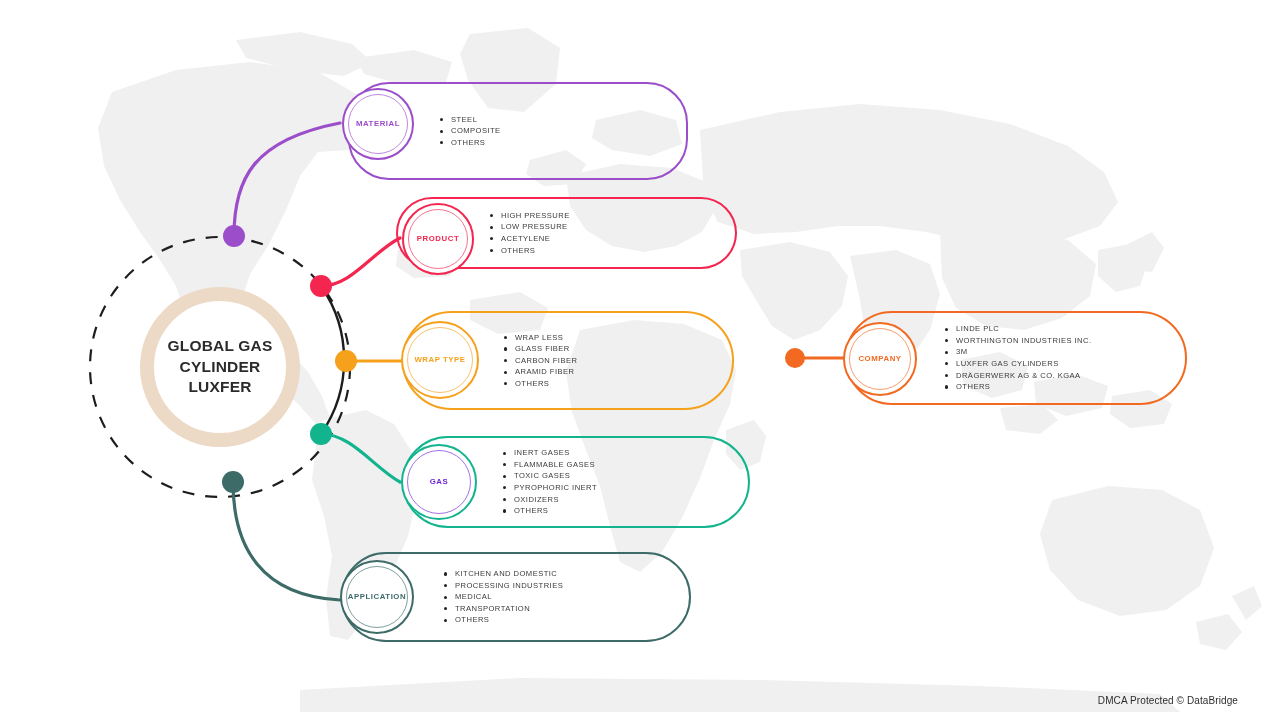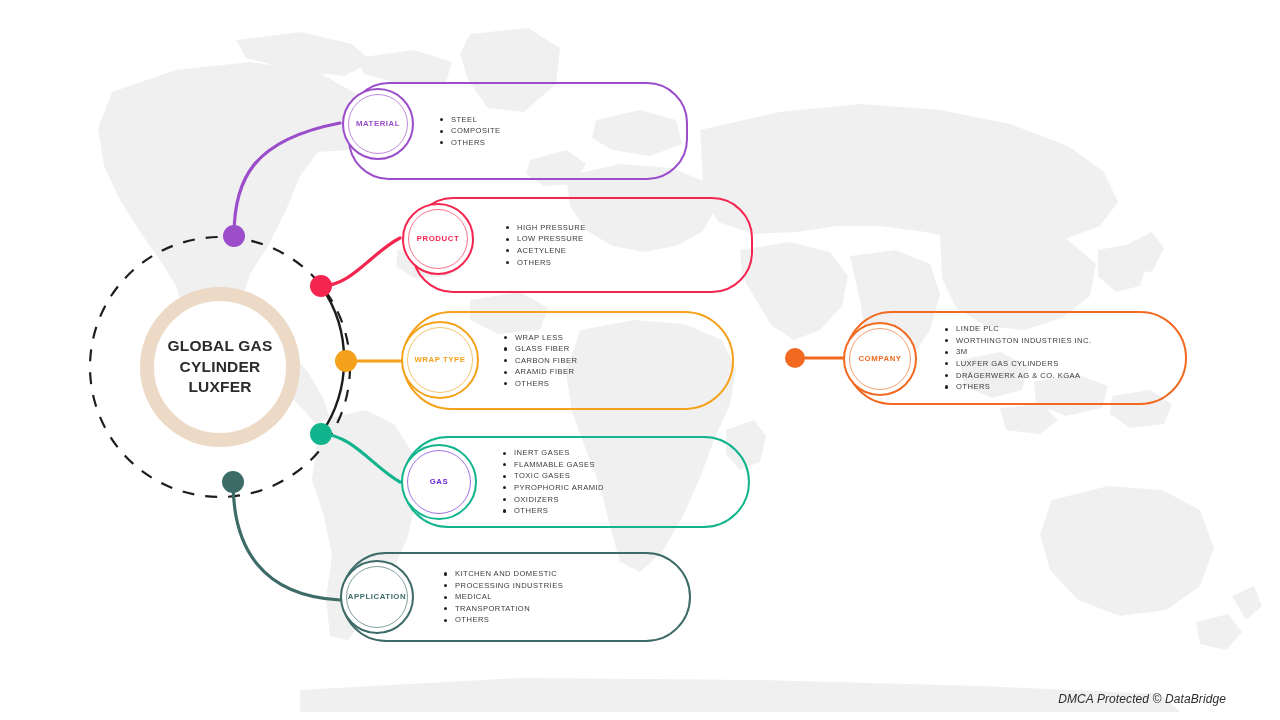--- a/index.html
+++ b/index.html
@@ -137,26 +137,25 @@
     text-align: center;
     line-height: 1.1;
     position: relative;
     z-index: 1;
   }
 
   
   .footer {
     position: absolute;
     z-index: 6;
-    right: 54px;
+    right: 42px;
     bottom: 14px;
-    font-size: 12px;
+    font-size: 10px;
     color: #2d2d2d;
     letter-spacing: 0.1px;
-    font-style: italic;
   }
 </style>
 </head>
 <body>
 
 <div id="stage">
 
   <svg id="map-layer" viewBox="0 0 1280 720" preserveAspectRatio="none" aria-hidden="true">
     <g fill="#f0f0f0">
 
@@ -258,21 +257,21 @@
         <li>STEEL</li>
         <li>COMPOSITE</li>
         <li>OTHERS</li>
       </ul>
     </div>
   </div>
   <div class="label-circle" style="left:342px; top:88px; width:72px; height:72px; border-color:#9b4dca; color:#9b4dca;">
     <span class="label-text">MATERIAL</span>
   </div>
 
-  <div class="pill" style="left:412px; top:197px; width:341px; height:96px; border-radius:41px; border-color:#f4264f;">
+  <div class="pill" style="left:396px; top:197px; width:341px; height:72px; border-radius:41px; border-color:#f4264f;">
     <div class="pill-inner">
       <ul class="pill-items" style="margin-left:92px;">
         <li>HIGH PRESSURE</li>
         <li>LOW PRESSURE</li>
         <li>ACETYLENE</li>
         <li>OTHERS</li>
       </ul>
     </div>
   </div>
   <div class="label-circle" style="left:402px; top:203px; width:72px; height:72px; border-color:#f4264f; color:#f4264f;">
@@ -293,21 +292,21 @@
   <div class="label-circle" style="left:401px; top:321px; width:78px; height:78px; border-color:#f5a11b; color:#f5a11b;">
     <span class="label-text">WRAP TYPE</span>
   </div>
 
   <div class="pill" style="left:402px; top:436px; width:348px; height:92px; border-radius:46px; border-color:#12b48e;">
     <div class="pill-inner">
       <ul class="pill-items" style="margin-left:99px;">
         <li>INERT GASES</li>
         <li>FLAMMABLE GASES</li>
         <li>TOXIC GASES</li>
-        <li>PYROPHORIC ARAMID</li>
+        <li>PYROPHORIC INERT</li>
         <li>OXIDIZERS</li>
         <li>OTHERS</li>
       </ul>
     </div>
   </div>
   <div class="label-circle" style="left:401px; top:444px; width:76px; height:76px; border-color:#12b48e; color:#6d28d9;">
     <span class="label-text">GAS</span>
   </div>
 
   <div class="pill" style="left:341px; top:552px; width:350px; height:90px; border-radius:45px; border-color:#3c6b68;">

